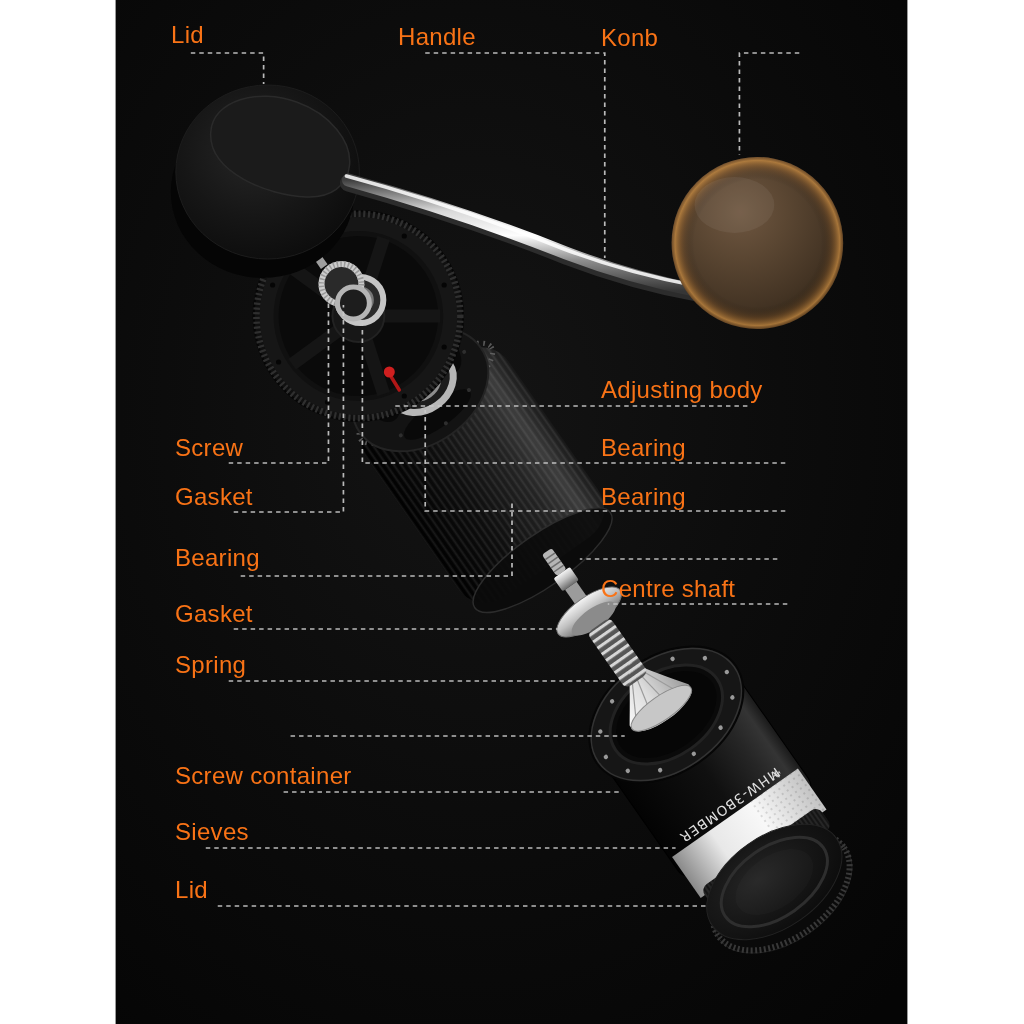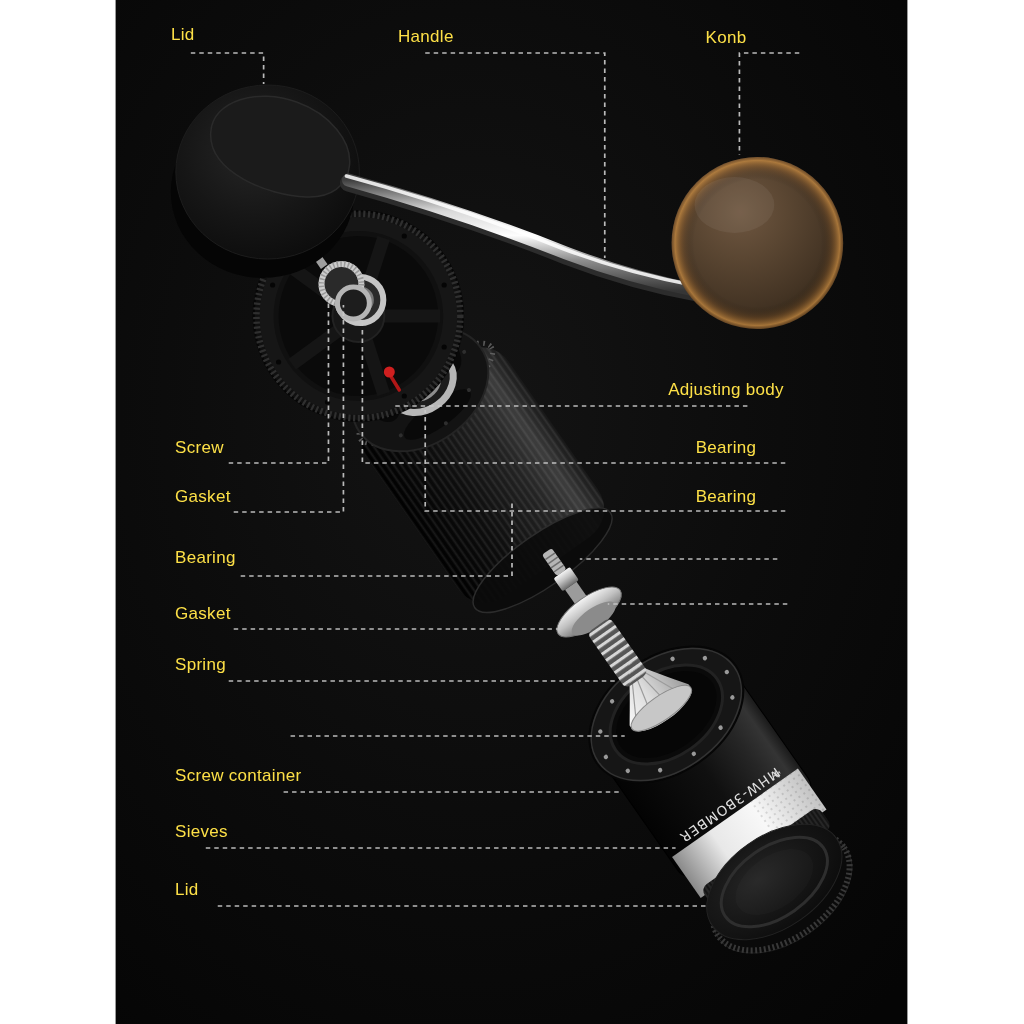--- a/index.html
+++ b/index.html
@@ -1,23 +1,23 @@
 <!DOCTYPE html>
 <html><head>
 <meta charset="utf-8">
 <style>
   html,body{margin:0;padding:0;background:#ffffff;}
   .page{position:relative;width:1024px;height:1024px;background:#ffffff;overflow:hidden;
         font-family:"Liberation Sans", sans-serif;}
   .photo{position:absolute;left:115px;top:0;width:793px;height:1024px;box-sizing:border-box;
          border-left:1px solid #9a9a9a;border-right:1px solid #9a9a9a;background:#0b0b0b;}
   .photo svg{position:absolute;left:0;top:0;width:100%;height:100%;}
-  .lbl{position:absolute;color:#fde047;font-size:17px;line-height:21px;letter-spacing:.3px;
+  .lbl{position:absolute;color:#f97316;font-size:24px;line-height:21px;letter-spacing:.3px;
        white-space:nowrap;font-weight:400;}
-  .lbl.r{width:250px;text-align:center;left:485px;}
+  .lbl.r{width:250px;text-align:left;left:485px;}
 </style>
 </head>
 <body>
 
 <div class="page">
   <div class="photo">
 
     <svg viewBox="115 0 793 1024" preserveAspectRatio="none">
       <defs>
         <radialGradient id="bgGrad" cx="45%" cy="40%" r="78%">
@@ -262,19 +262,20 @@
 
     <div class="lbl" style="left:55px;top:24px">Lid</div>
     <div class="lbl" style="left:282px;top:26px">Handle</div>
     <div class="lbl r" style="top:27px">Konb</div>
     <div class="lbl r" style="top:379px">Adjusting body</div>
     <div class="lbl" style="left:59px;top:437px">Screw</div>
     <div class="lbl r" style="top:437px">Bearing</div>
     <div class="lbl" style="left:59px;top:486px">Gasket</div>
     <div class="lbl r" style="top:486px">Bearing</div>
     <div class="lbl" style="left:59px;top:547px">Bearing</div>
+    <div class="lbl r" style="top:578px">Centre shaft</div>
     <div class="lbl" style="left:59px;top:603px">Gasket</div>
     <div class="lbl" style="left:59px;top:654px">Spring</div>
     <div class="lbl" style="left:59px;top:765px">Screw container</div>
     <div class="lbl" style="left:59px;top:821px">Sieves</div>
     <div class="lbl" style="left:59px;top:879px">Lid</div>
   </div>
 </div>
 
 </body></html>

